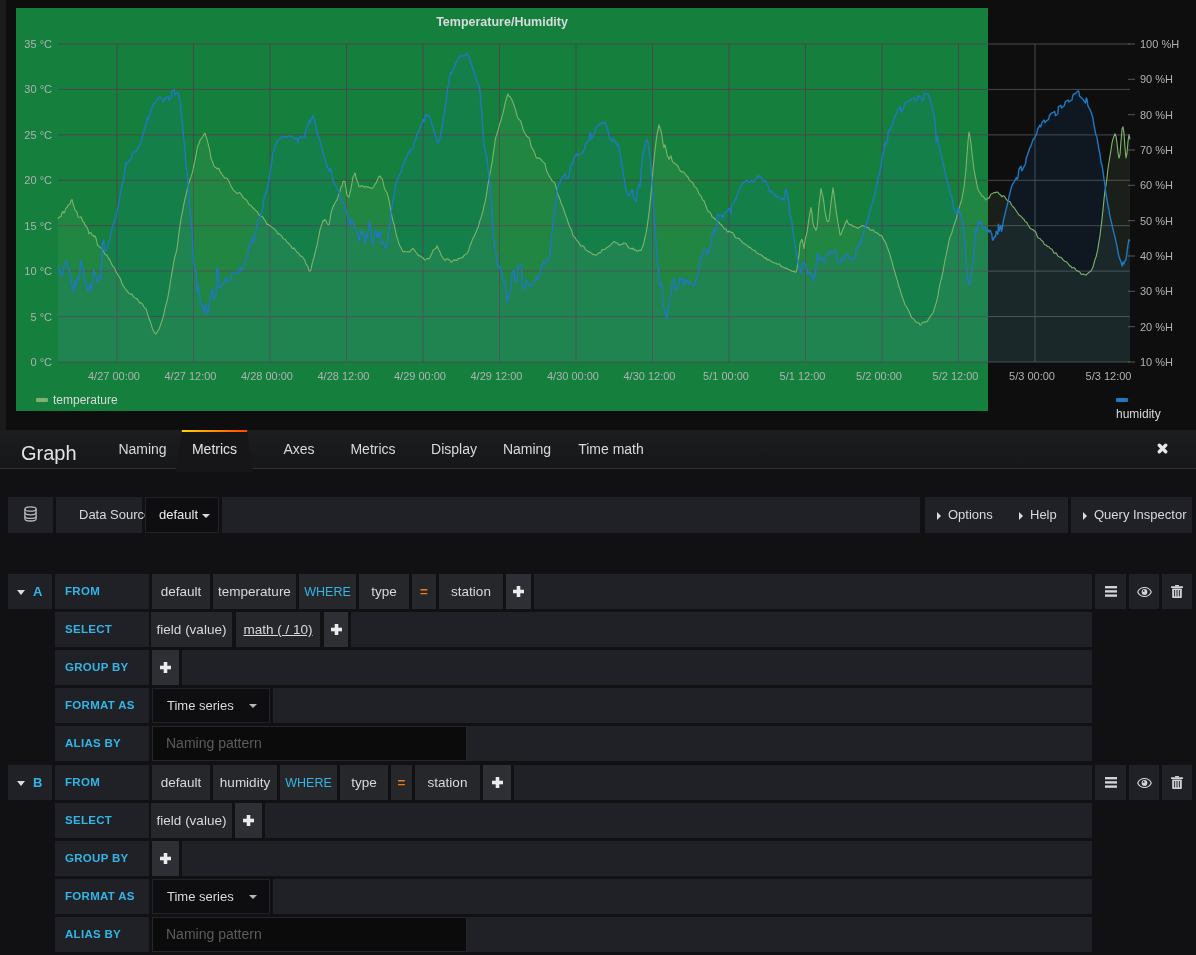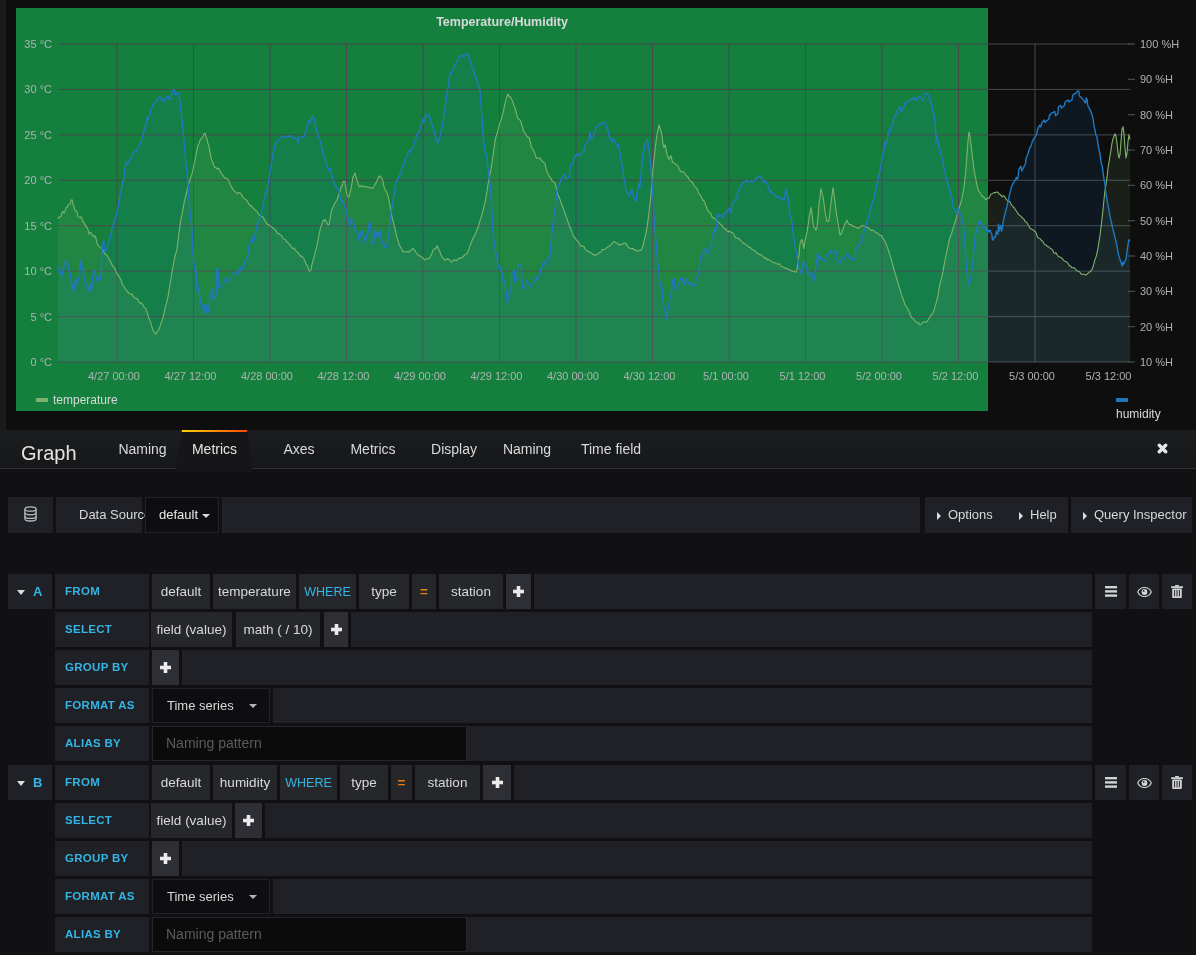--- a/index.html
+++ b/index.html
@@ -114,21 +114,21 @@
  <div class="leg" style="left:1100px;"><span class="sw" style="background:var(--b)"></span>humidity</div>
 </div>
 <div class="hdr">
  <div class="gtitle">Graph</div>
  <div class="tab" style="left:110px;width:65px;">Naming</div>
 <div class="tab active" style="left:176px;width:77px;">Metrics</div>
 <div class="tab" style="left:270px;width:58px;">Axes</div>
 <div class="tab" style="left:337px;width:72px;">Metrics</div>
 <div class="tab" style="left:417px;width:74px;">Display</div>
 <div class="tab" style="left:499px;width:56px;">Naming</div>
-<div class="tab" style="left:564px;width:94px;">Time field</div>
+<div class="tab" style="left:564px;width:94px;">Time math</div>
 
  <svg class="close" viewBox="0 0 10 10">
       <path d="M2.1 2.1 L7.9 7.9 M7.9 2.1 L2.1 7.9" stroke="#e6e7e8" stroke-width="3.1" stroke-linecap="round"></path>
     </svg>
 </div>
 <div class="row" style="left:0;top:497px;width:1196px;">
     <div class="cell ibox" style="left:8px;width:45px;height:36px;">
       <svg width="15" height="16" viewBox="0 0 15 16" style="position:absolute;left:15px;top:9px;">
 <g fill="none" stroke="#b8babc" stroke-width="1.3">
 <ellipse cx="7.5" cy="3" rx="5.6" ry="2.2"></ellipse>
@@ -188,21 +188,21 @@
           <line x1="3.6" y1="5" x2="3.6" y2="11.4"></line>
           <line x1="6" y1="5" x2="6" y2="11.4"></line>
           <line x1="8.4" y1="5" x2="8.4" y2="11.4"></line>
         </g>
       </svg>
     </div>
   </div>
 <div class="row" style="left:0;top:612px;width:1196px;">
     <div class="cell lbl" style="left:55px;width:94px;">SELECT</div>
     <div class="cell part" style="left:151px;width:81px;">field (value)</div>
-    <div class="cell part" style="left:236px;width:84px;">math ( / 10)</div>
+    <div class="cell part" style="left:236px;width:84px;text-decoration:underline;">math ( / 10)</div>
     <div class="cell plus" style="left:324px;width:24px;">
       <svg width="11" height="11" viewBox="0 0 11 11" style="position:absolute;left:50%;top:50%;margin:-5.5px 0 0 -5.5px;">
         <rect x="0" y="3.7" width="11" height="3.6" fill="#ebebec"></rect>
         <rect x="3.7" y="0" width="3.6" height="11" fill="#ebebec"></rect>
       </svg>
     </div>
     <div class="cell " style="left:351px;width:741px;"></div>
   </div>
 <div class="row" style="left:0;top:650px;width:1196px;">
     <div class="cell lbl" style="left:55px;width:94px;">GROUP BY</div>

